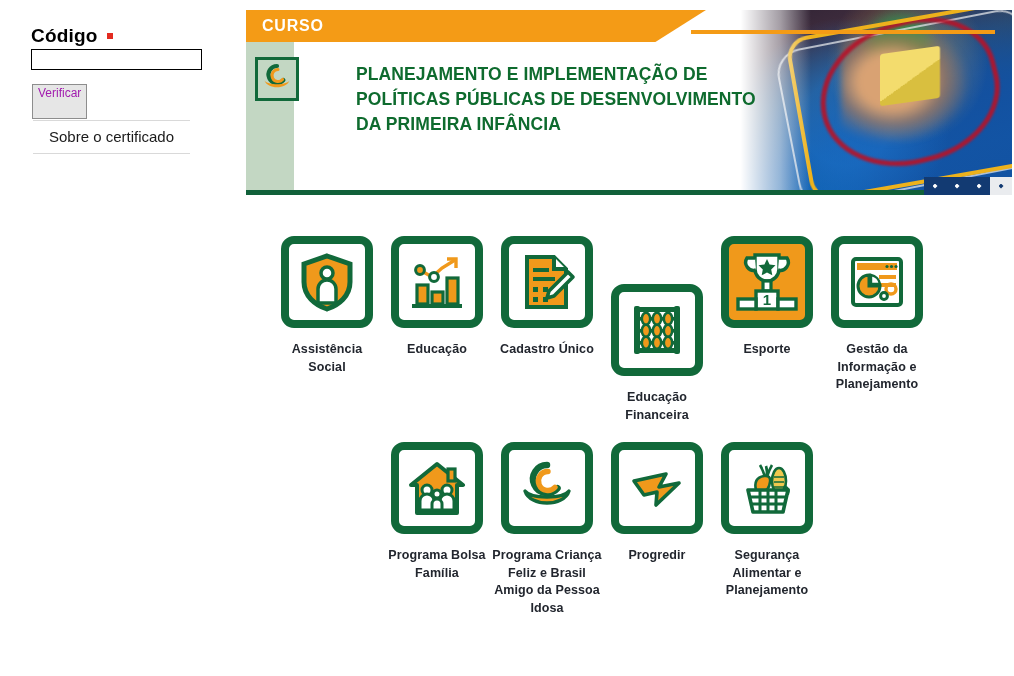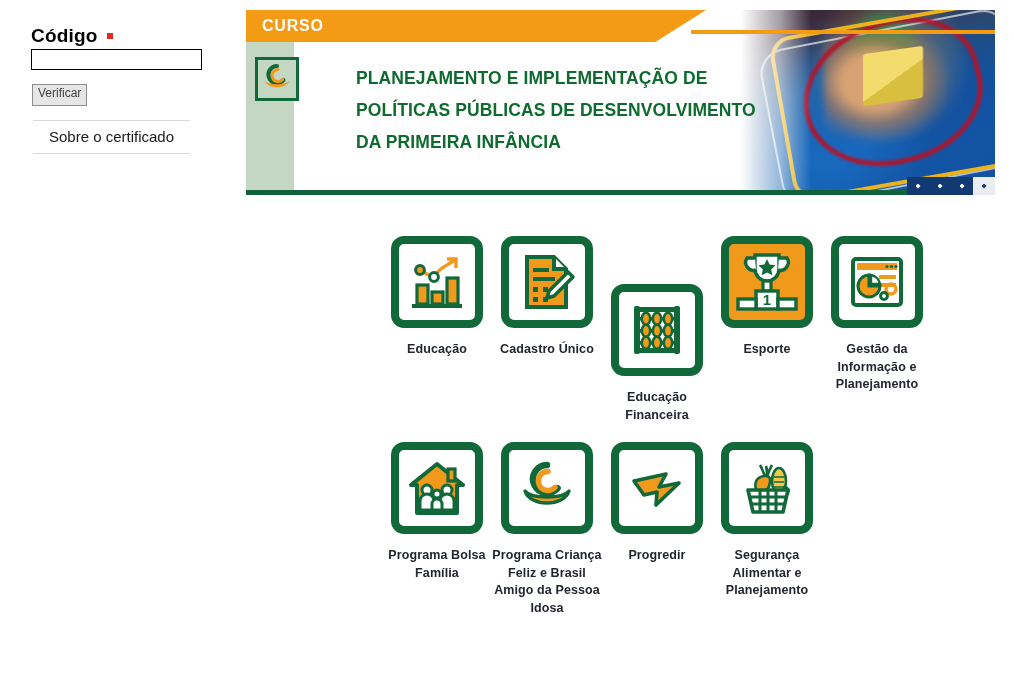--- a/index.html
+++ b/index.html
@@ -27,40 +27,40 @@
   #code-input{
     position:absolute;left:31px;top:33px;width:163px;height:17px;
     border:1px solid #000000;background:#ffffff;
     font-family:"Liberation Sans", sans-serif;font-size:12px;
     padding:1px 3px;box-sizing:content-box;outline:none;
   }
   #verify-button{
     position:absolute;left:32px;top:68px;
     background:#e6e6e6;border:1px solid #8d8d8d;
     font-family:"Liberation Sans", sans-serif;font-size:12px;
-    color:#404040;padding:1px 5px 5px 5px;line-height:14px;cursor:pointer;
+    color:#a21caf;padding:1px 5px 18px 5px;line-height:14px;cursor:pointer;
   }
   #divider-top{
     position:absolute;left:33px;top:104px;width:157px;height:1px;
     background:#d9d9d9;
   }
   #about-link{
     position:absolute;left:33px;top:113px;width:157px;
     text-align:center;font-size:15px;color:#1a1a1a;
     text-decoration:none;line-height:16px;cursor:pointer;
   }
   #divider-bottom{
     position:absolute;left:33px;top:137px;width:157px;height:1px;
     background:#d9d9d9;
   }
 
   
   #banner{
     position:absolute;left:246px;top:10px;width:749px;height:185px;
-    overflow:hidden;background:#ffffff;
+    overflow:hidden;background:#ffffff;padding-left:17px;
   }
   
   #banner-photo{
     position:absolute;right:0;top:0;width:276px;height:180px;
     background:
       radial-gradient(circle at 62% 30%, rgba(255,200,90,.30) 0 14%, transparent 38%),
       radial-gradient(circle at 40% 62%, rgba(30,120,210,.55) 0 22%, transparent 52%),
       radial-gradient(circle at 80% 78%, rgba(20,80,160,.8) 0 30%, transparent 60%),
       linear-gradient(160deg,#2d2233 0%,#3d2b3c 18%,#2c4a6d 40%,#10549e 62%,#0c63b4 80%,#0a5ba8 100%);
   }
@@ -121,21 +121,21 @@
   }
   #banner-logo{
     position:absolute;left:9px;top:47px;width:44px;height:44px;
     border:3px solid #11693a;box-sizing:border-box;background:#c3d7c3;
   }
   #banner-logo svg{display:block;}
   
   #banner-title{
     position:absolute;left:110px;top:52px;width:420px;
     color:#0e6b2e;font-size:17.5px;font-weight:bold;
-    line-height:32px;letter-spacing:.1px;
+    line-height:25px;letter-spacing:.1px;
   }
   
   #banner-greenbar{
     position:absolute;left:0;top:180px;width:749px;height:5px;
     background:#11613a;
   }
   
   #carousel-dots{
     position:absolute;right:0;top:167px;height:18px;display:flex;
   }
@@ -221,20 +221,30 @@
         <span class="dot"></span>
       </div>
     <div class="dot-cell active">
         <span class="dot"></span>
       </div>
   </div>
 </div>
 
 <div id="icon-grid">
 
+  <div class="icon-item" style="left:272px;top:236px;">
+    <div class="icon-tile">
+      <svg width="62" height="62" viewBox="0 0 62 62">
+        <path d="M31 5 L54 13 V31 C54 45 43 54 31 58 C19 54 8 45 8 31 V13 Z" fill="#f0991b" stroke="#11693a" stroke-width="5"></path>
+        <circle cx="31" cy="22" r="6" fill="#fff" stroke="#11693a" stroke-width="3.5"></circle>
+        <path d="M22 52 V38 a9 9 0 0 1 18 0 V52 Z" fill="#fff" stroke="#11693a" stroke-width="3.5"></path>
+      </svg>
+    </div>
+    <div class="icon-label">Assistência Social</div>
+  </div>
 
   <div class="icon-item" style="left:382px;top:236px;">
     <div class="icon-tile">
       <svg width="62" height="62" viewBox="0 0 62 62">
         <rect x="11" y="34" width="11" height="19" fill="#f0991b" stroke="#11693a" stroke-width="3.2"></rect>
         <rect x="26" y="41" width="11" height="12" fill="#f0991b" stroke="#11693a" stroke-width="3.2"></rect>
         <rect x="41" y="27" width="11" height="26" fill="#f0991b" stroke="#11693a" stroke-width="3.2"></rect>
         <rect x="6" y="53" width="50" height="4" fill="#11693a"></rect>
         <path d="M14 19 L26 26 L36 17 L49 9" fill="none" stroke="#f0991b" stroke-width="3.4"></path>
         <path d="M41 8 H50 V17" fill="none" stroke="#f0991b" stroke-width="3.4"></path>

